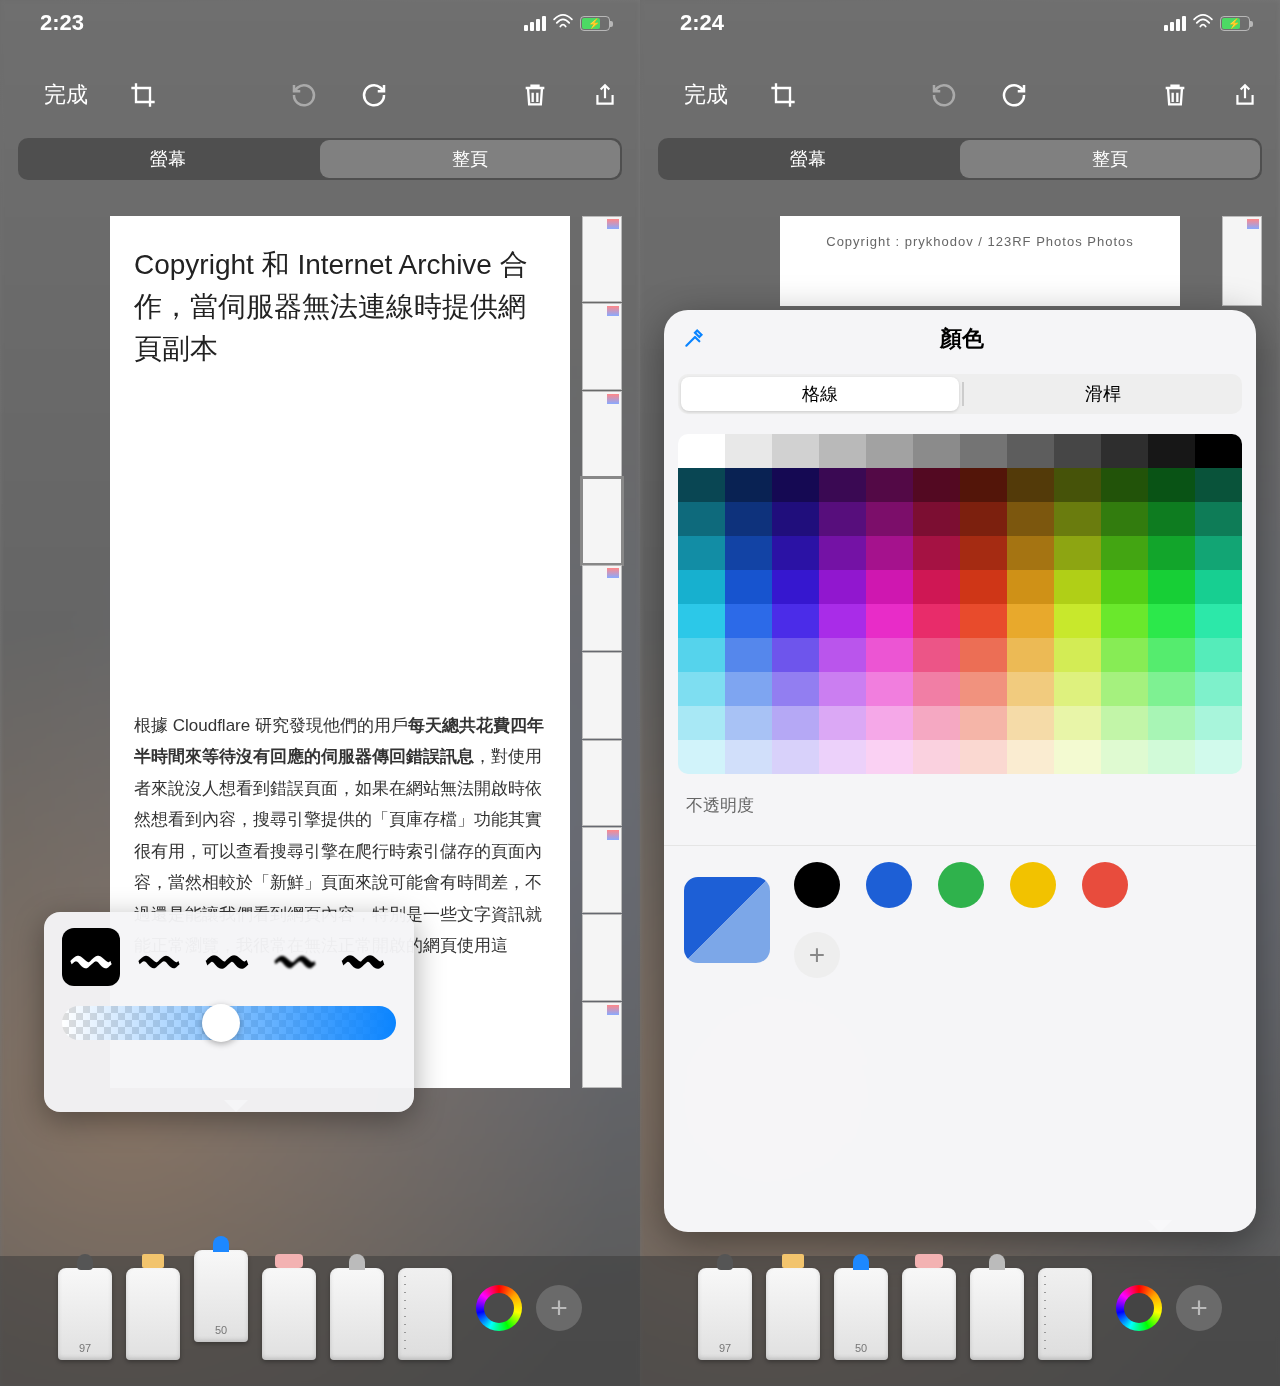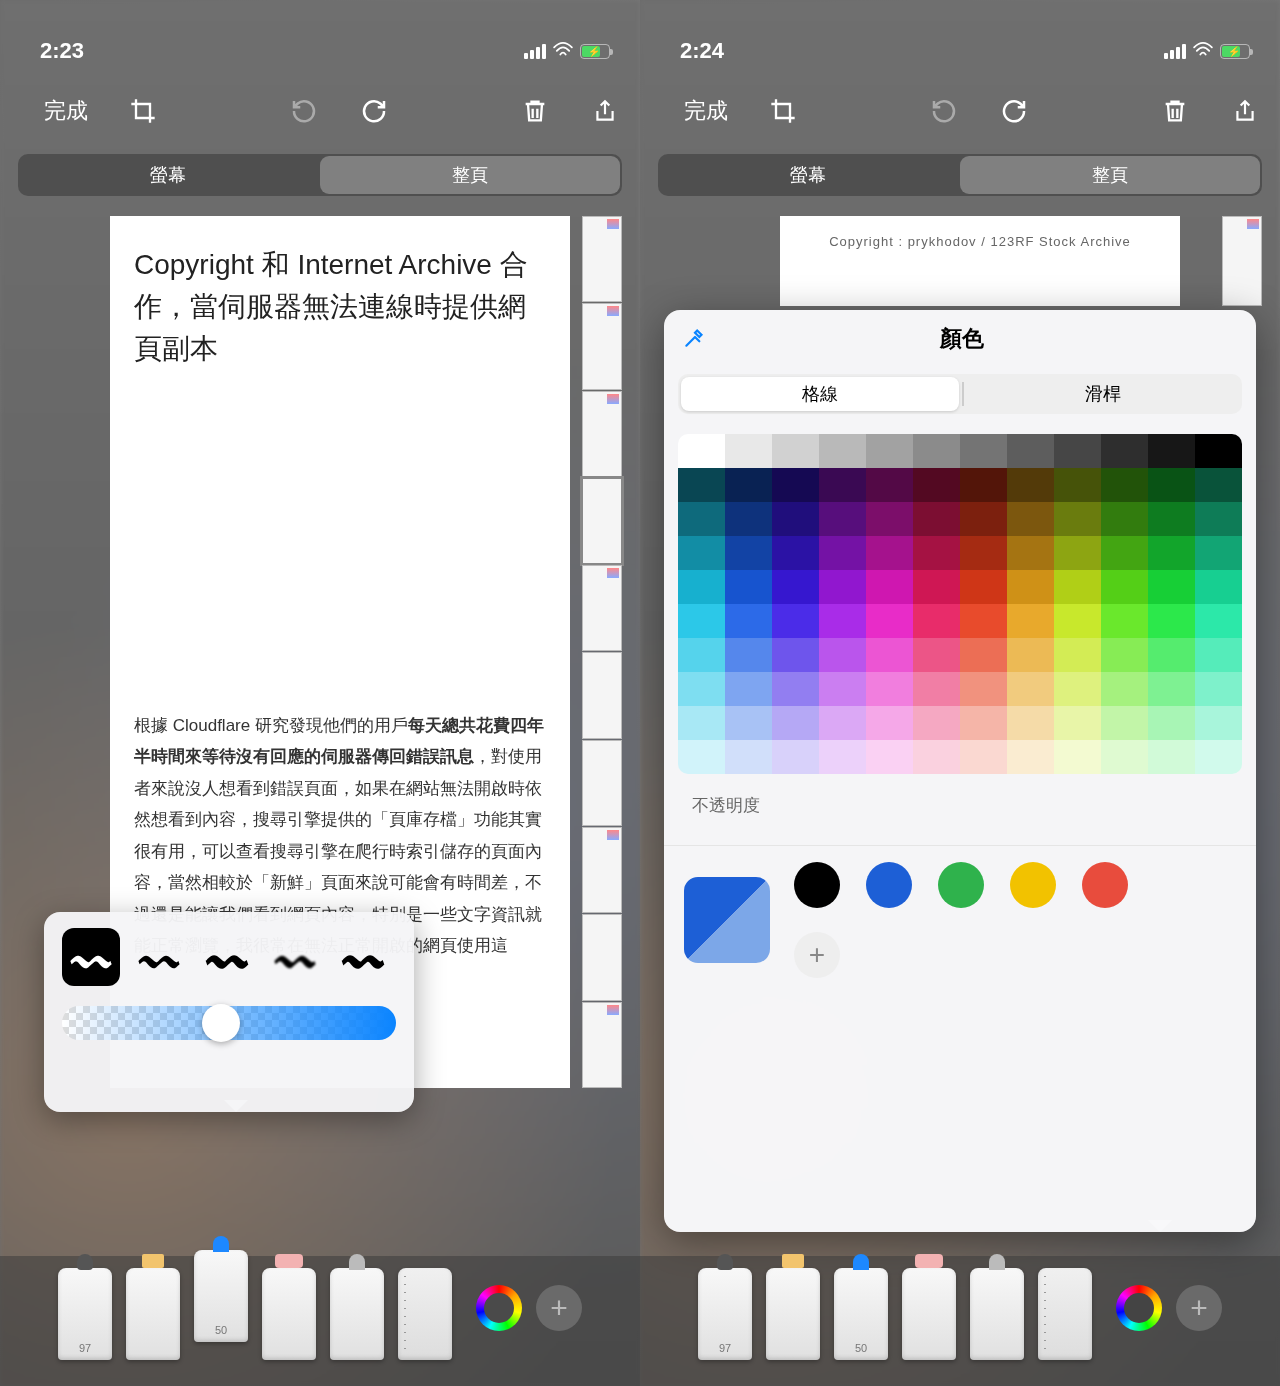--- a/index.html
+++ b/index.html
@@ -24,26 +24,25 @@
       radial-gradient(circle at 20% 80%, rgba(255,180,120,.25), transparent 40%),
       radial-gradient(circle at 80% 60%, rgba(120,130,160,.3), transparent 50%),
       linear-gradient(180deg,#6f6f6f,#5a5a5a);
     filter: blur(2px);
   }
   .status-bar {
     position: relative;
     height: 60px;
     display: flex;
     justify-content: space-between;
-    align-items: center;
+    align-items: flex-start;
     padding: 10px 30px 0 40px;
     color: #fff;
     font-size: 22px;
     font-weight: 600;
-    margin-top: 16px;
   }
   .status-icons { display:flex; gap:6px; align-items:center; }
   .bars { display:inline-flex; gap:2px; align-items:flex-end; }
   .bars span { width:4px; background:#fff; border-radius:1px; }
   .bars span:nth-child(1){height:6px}
   .bars span:nth-child(2){height:9px}
   .bars span:nth-child(3){height:12px}
   .bars span:nth-child(4){height:15px}
   .batt { width:30px; height:15px; border:1.5px solid rgba(255,255,255,.5); border-radius:4px; position:relative; }
   .batt::after{content:"";position:absolute;right:-4px;top:4px;width:3px;height:6px;background:rgba(255,255,255,.5);border-radius:0 2px 2px 0;}
@@ -164,40 +163,40 @@
   .doc-area.r2 {
     left:140px; right:100px; top:216px; height:90px; bottom:auto;
     padding:18px 10px; text-align:center; font-size:13px; color:#666; letter-spacing:1px;
   }
   .thumb-strip.r2 { top:216px; bottom:auto; height:90px; }
 
   
   .color-pop{
     position:absolute; left:24px; right:24px; top:310px; bottom:154px;
     background:rgba(248,248,250,.98);
-    border-radius:16px;
+    border-radius:24px;
     box-shadow:0 10px 40px rgba(0,0,0,.4);
     display:flex; flex-direction:column;
     overflow:hidden;
   }
   .color-pop::after{
     content:"";position:absolute;bottom:-12px;right:84px;
     border:12px solid transparent;border-top-color:rgba(248,248,250,.98);
   }
   .cp-header{display:flex;align-items:center;padding:14px 18px;}
   .eyedrop{width:30px;height:30px;}
   .cp-title{flex:1;text-align:center;font-size:22px;font-weight:600;color:#000;}
   .cp-seg{margin:6px 14px;height:40px;background:#eee;border-radius:10px;display:flex;}
   .cp-seg .s{flex:1;display:flex;align-items:center;justify-content:center;font-size:18px;color:#000;}
   .cp-seg .s.active{background:#fff;border-radius:8px;margin:3px;box-shadow:0 1px 3px rgba(0,0,0,.15);}
   .cp-seg .divider{width:1px;background:#ccc;margin:8px 0;}
   .grid-wrap{padding:14px;}
   .cgrid{display:grid;grid-template-columns:repeat(12,1fr);grid-auto-rows:34px;border-radius:10px;overflow:hidden;}
   .cgrid div{}
-  .op-section{padding:0 18px 18px 26px;}
+  .op-section{padding:0 18px 18px 20px;}
   .op-label{font-size:17px;color:#666;margin:6px 0 10px 2px;}
   .op-row{display:flex;gap:18px;align-items:center;}
   .op-row .track{flex:1;height:40px;border-radius:20px;position:relative;
     background:
       linear-gradient(90deg, rgba(10,132,255,0), #0a84ff 100%),
       repeating-conic-gradient(#e0e0e0 0 25%, #fff 0 50%) 0 0/16px 16px;
   }
   .op-row .knob{position:absolute;top:0;left:40%;width:40px;height:40px;border-radius:50%;background:#fff;box-shadow:0 2px 6px rgba(0,0,0,.3);border:4px solid rgba(10,132,255,.6)}
   .op-val{width:90px;height:46px;background:#fff;border-radius:10px;display:flex;align-items:center;justify-content:center;font-size:20px;font-weight:500;color:#000;box-shadow:inset 0 0 0 1px #eee;}
   .swatch-row{display:flex;align-items:center;gap:24px;padding:16px 20px 12px 20px;border-top:1px solid #e5e5e5;}
@@ -398,21 +397,21 @@
         </svg>
     </span>
   </div>
 
   <div class="segmented">
     <div class="seg">螢幕</div>
     <div class="seg active">整頁</div>
   </div>
 
   <div class="doc-area r2">
-    <span>Copyright : prykhodov / 123RF Stock Archive</span>
+    <span>Copyright : prykhodov / 123RF Photos Photos</span>
   </div>
   <div class="thumb-strip r2">
     <div class="thumb">
         <span class="mini"></span>
       </div>
   </div>
 
   <div class="color-pop">
     <div class="cp-header">
       <span class="eyedrop">

